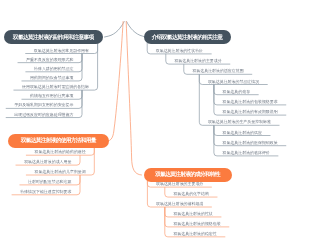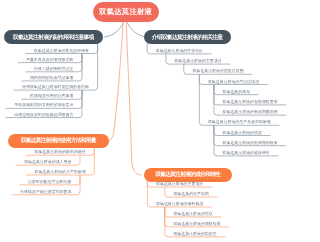--- a/index.html
+++ b/index.html
@@ -48,23 +48,20 @@
       <path d="M 217.44 197.05 L 167.80 197.05 Q 164.80 197.05 164.80 194.05 L 164.80 187.10" fill="none" stroke="#FBA57F" stroke-width="0.75" stroke-linecap="butt"></path>
       <path d="M 211.85 207 L 150.40 207 Q 147.40 207 147.40 204.00 L 147.40 180.50" fill="none" stroke="#FBA57F" stroke-width="0.75" stroke-linecap="butt"></path>
       <path d="M 221.38 216.95 L 167.80 216.95 Q 164.80 216.95 164.80 213.95 L 164.80 207.00" fill="none" stroke="#FBA57F" stroke-width="0.75" stroke-linecap="butt"></path>
       <path d="M 229.25 226.9 L 167.80 226.9 Q 164.80 226.9 164.80 223.90 L 164.80 207.00" fill="none" stroke="#FBA57F" stroke-width="0.75" stroke-linecap="butt"></path>
       <path d="M 225.31 236.85 L 167.80 236.85 Q 164.80 236.85 164.80 233.85 L 164.80 207.00" fill="none" stroke="#FBA57F" stroke-width="0.75" stroke-linecap="butt"></path>
       <path d="M 124.2 21.6 C 121 27.5 116 34.4 108.2 36.2 L 104.5 37.0" fill="none" stroke="#93A0AB" stroke-width="0.85" stroke-linecap="round"></path>
       <path d="M 126.6 21.6 C 129.6 27.5 135 34.4 142.8 36.2 L 145.5 37.0" fill="none" stroke="#93A0AB" stroke-width="0.85" stroke-linecap="round"></path>
       <path d="M 123.1 21.6 C 121.4 52 117.0 108 114.2 128 C 113.3 136.5 112.3 141.2 105.5 141.4" fill="none" stroke="#FBA57F" stroke-width="0.85" stroke-linecap="round"></path>
       <path d="M 126.2 21.6 C 127.6 60 131.0 130 131.6 158 C 131.9 168.5 134.0 174.4 141.5 175.0" fill="none" stroke="#FBA57F" stroke-width="0.85" stroke-linecap="round"></path>
     </svg>
-  <div id="root-node" class="node" style="left: 92.5px; top: 2.4px; width: 66px; height: 19.5px; background: rgb(242, 106, 92);">
-    <span>双氯达莫注射液</span>
-  </div>
   <div id="nodes">
       <div class="node branch-node" style="background: rgb(68, 82, 94); font-size: 5.75px; left: 4px; top: 30px; width: 99.2px; height: 14px;">
         <span>双氯达莫注射液的副作用和注意事项</span>
       </div>
       <div class="node branch-node" style="background: rgb(68, 82, 94); font-size: 5.75px; left: 143.8px; top: 30px; width: 87.2px; height: 14px;">
         <span>介绍双氯达莫注射液的相关注意</span>
       </div>
       <div class="node branch-node" style="background: rgb(251, 123, 63); font-size: 5.7px; left: 8px; top: 134px; width: 101.2px; height: 14px;">
         <span>双氯达莫注射液的使用方法和用量</span>
       </div>

